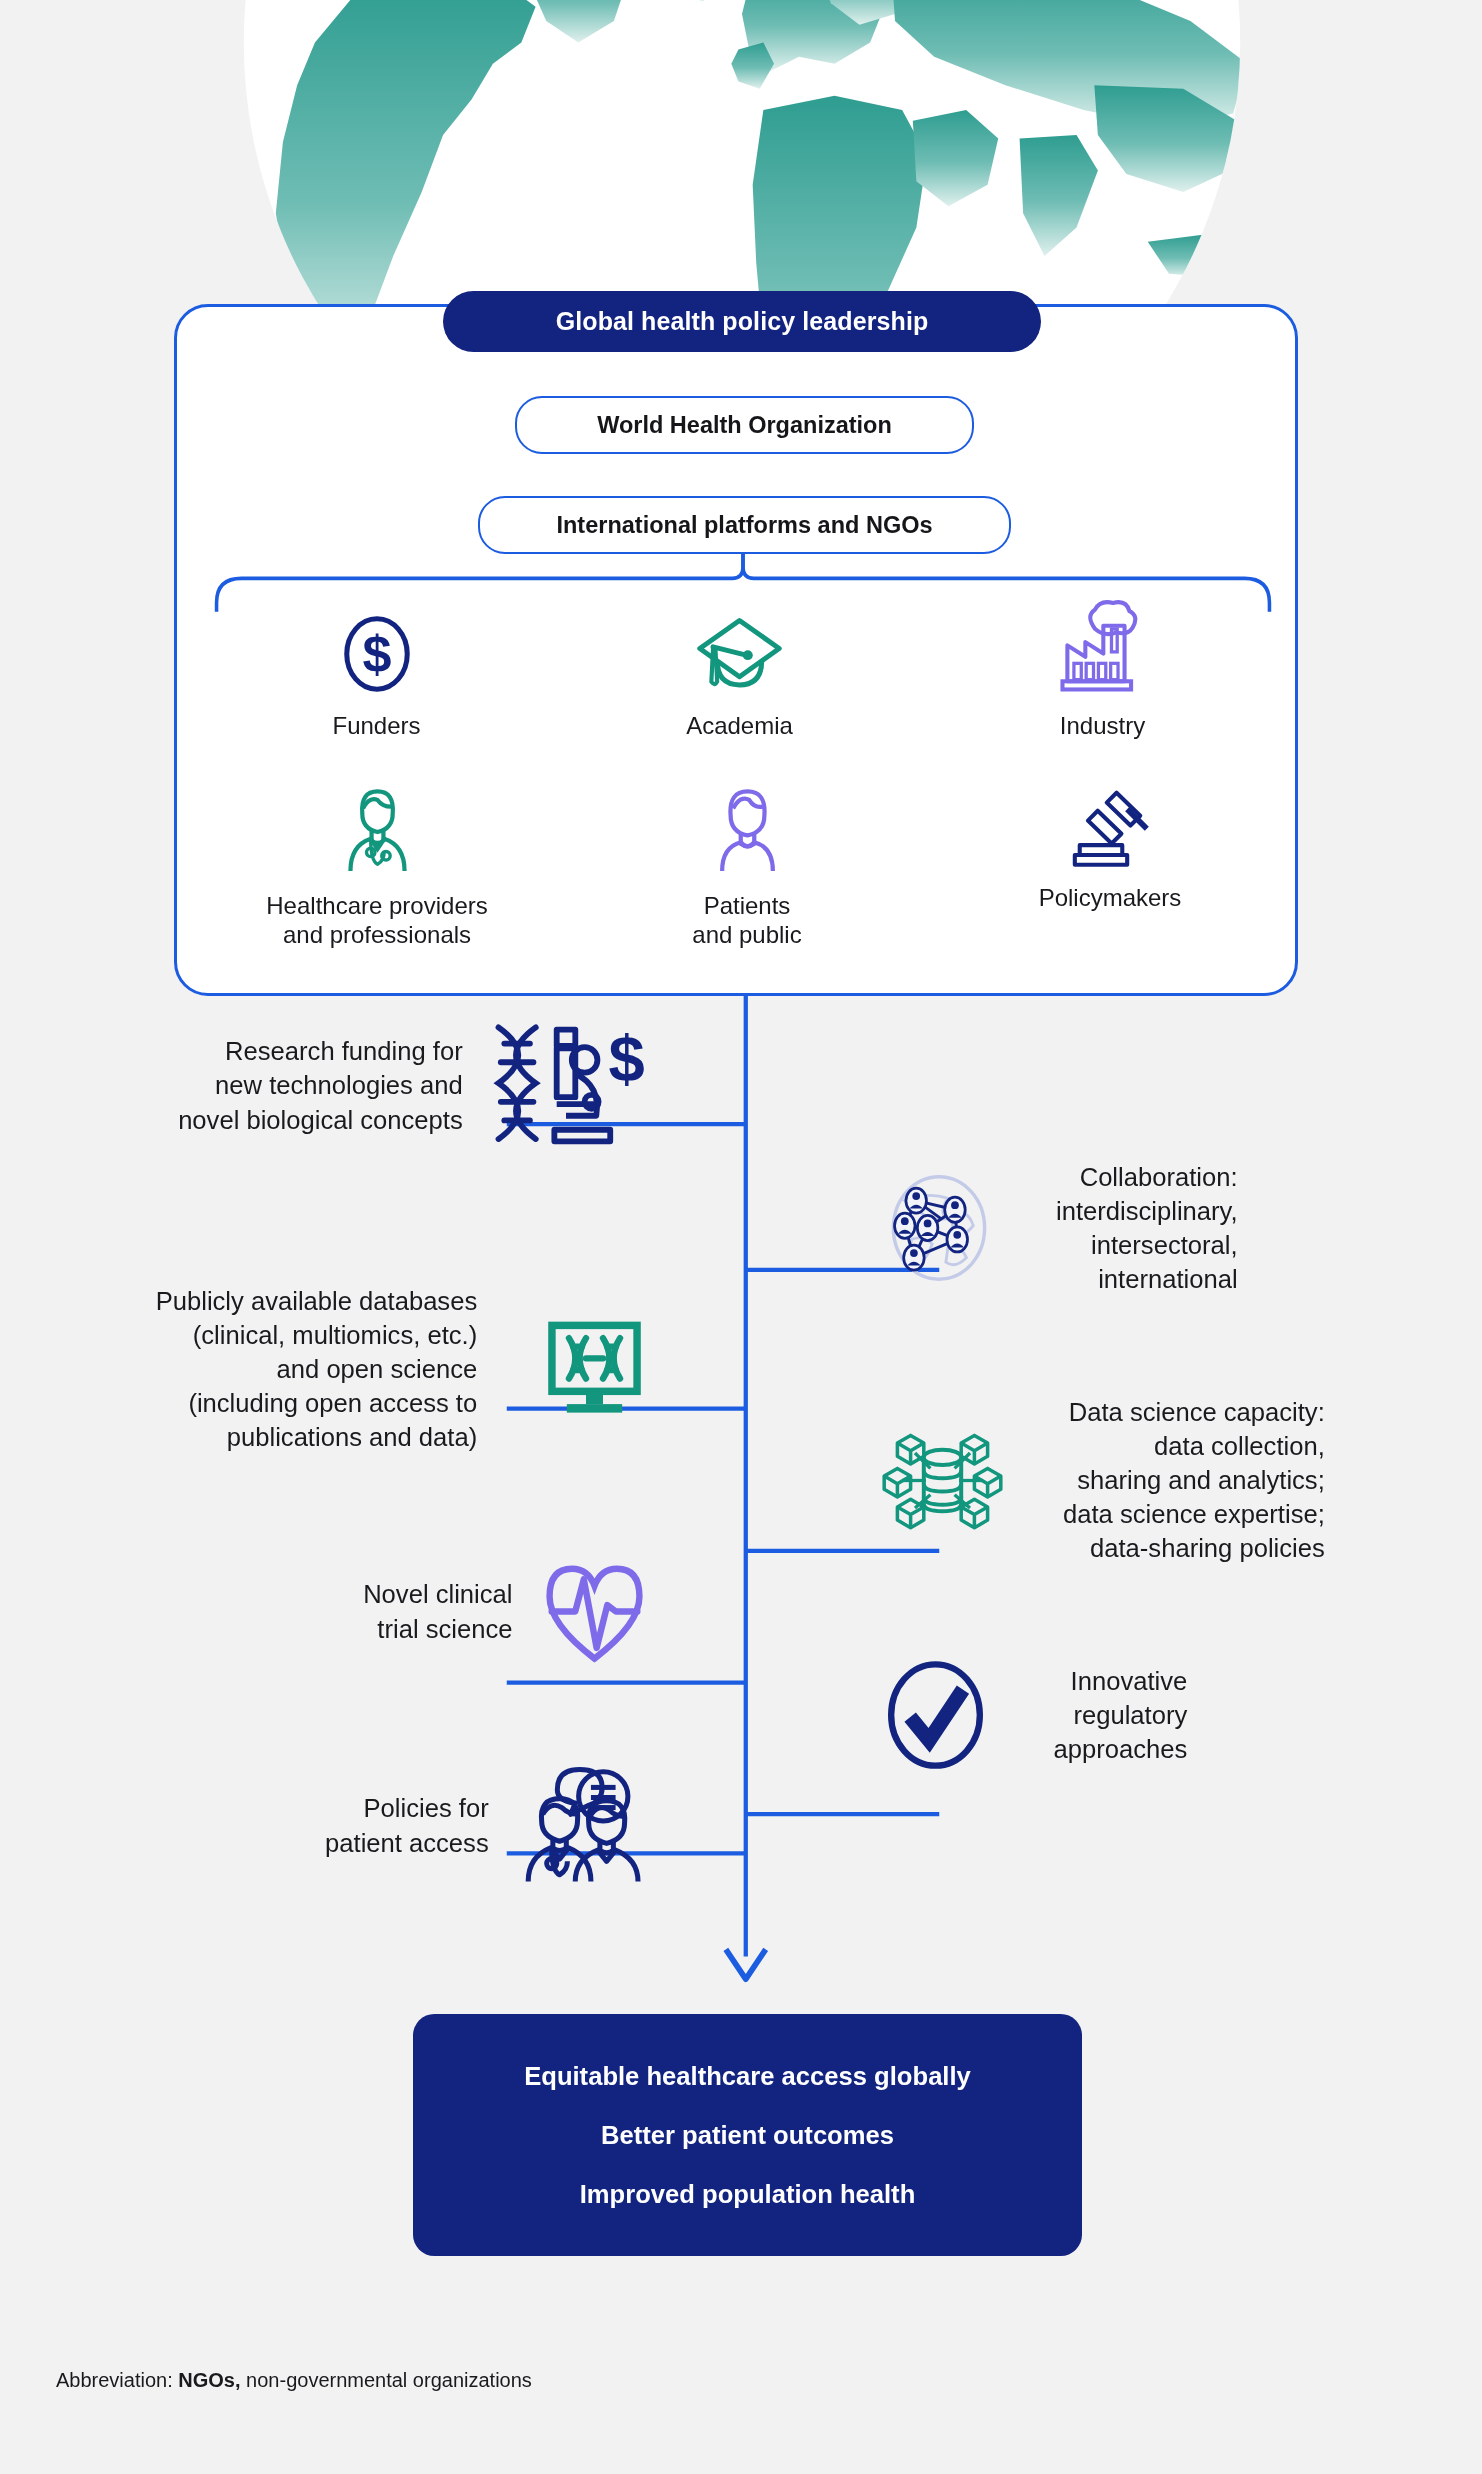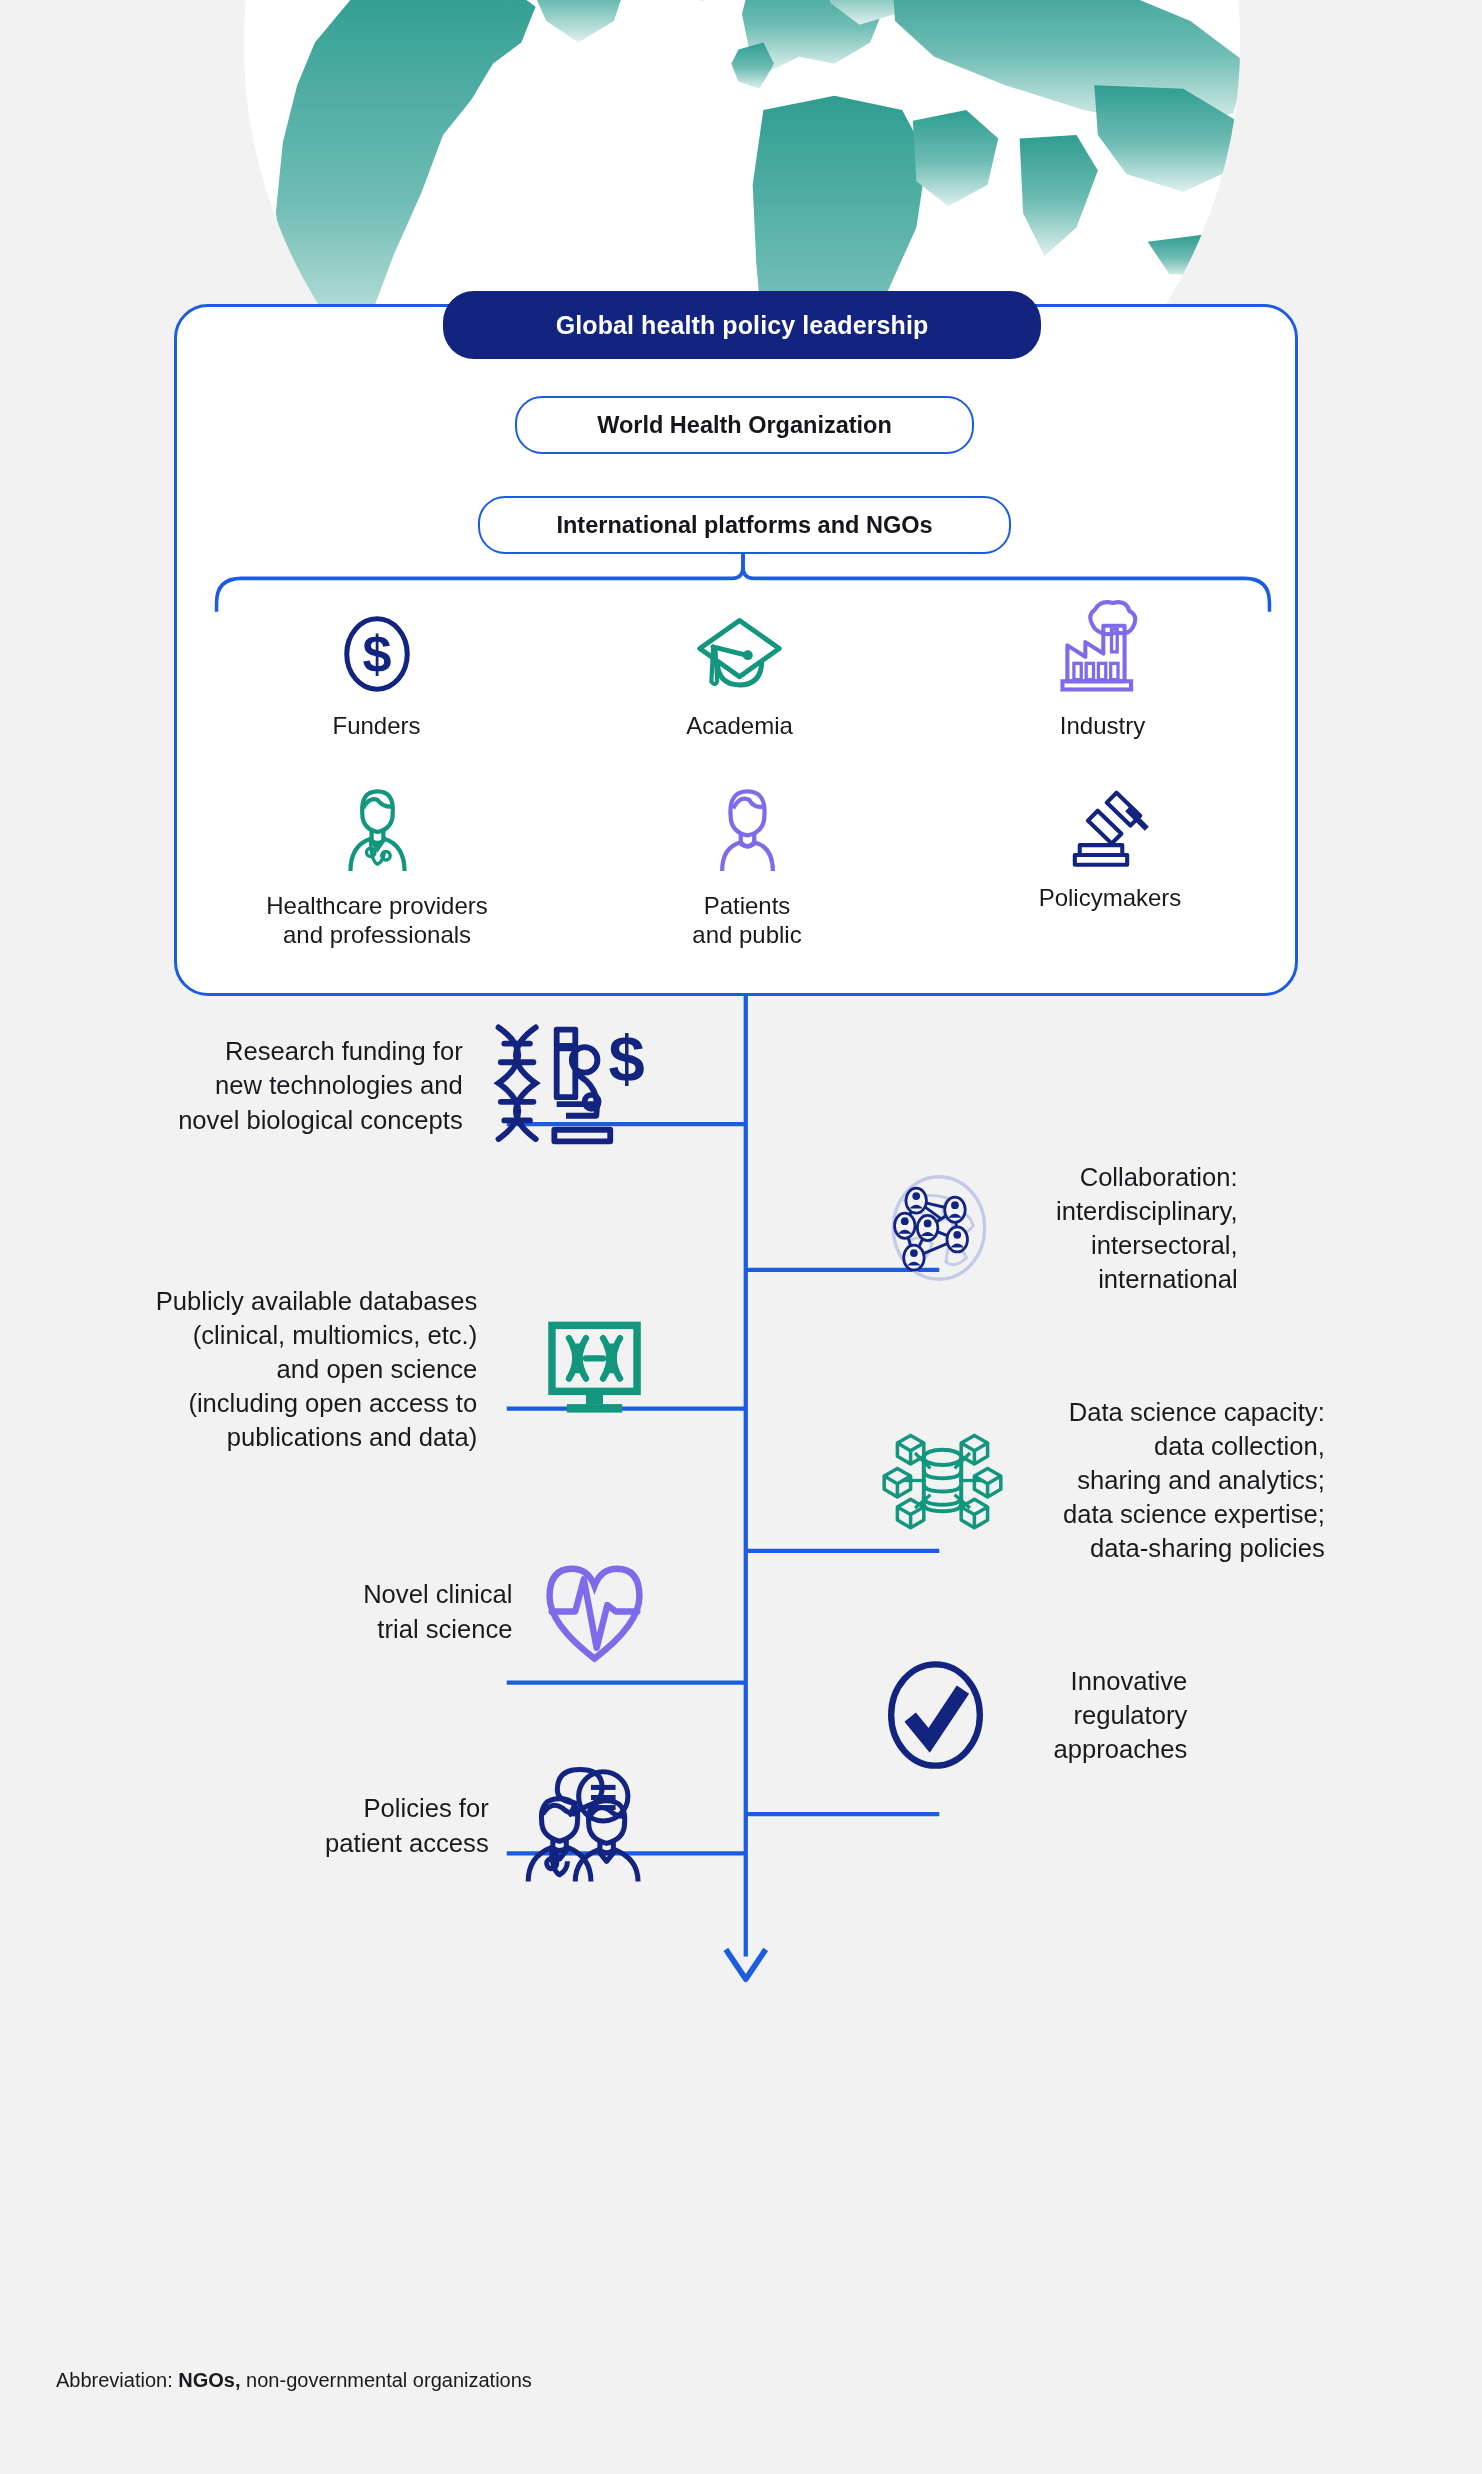--- a/index.html
+++ b/index.html
@@ -16,21 +16,21 @@
 
   
   .card{
     position:absolute;left:174px;top:304px;width:1124px;height:692px;
     background:#ffffff;border:3.6px solid #1b5ce0;border-radius:34px;box-sizing:border-box;
     z-index:3;
   }
 
   
   .hdr-pill{
-    position:absolute;left:443px;top:291px;width:598px;height:68px;
+    position:absolute;left:443px;top:291px;width:598px;height:61px;
     background:#122480;border-radius:31px;
     display:flex;align-items:center;justify-content:center;
     z-index:6;
   }
   .hdr-pill span{
     color:#ffffff;font-size:25px;font-weight:bold;letter-spacing:0.1px;white-space:nowrap;
   }
 
   
   .pill{
@@ -448,19 +448,24 @@
       <svg width="107" height="114" viewBox="0 0 100 108">
         <ellipse cx="50" cy="54" rx="42" ry="48" fill="none" stroke="#122480" stroke-width="6"></ellipse>
         <path d="M26 56 L44 78 L76 30" fill="none" stroke="#122480" stroke-width="14" stroke-linejoin="miter"></path>
       </svg>
     </div>
     <div class="txt">Innovative
 regulatory
 approaches</div>
   </div>
 
+  <div class="outcome">
+    <div>Equitable healthcare access globally</div>
+    <div>Better patient outcomes</div>
+    <div>Improved population health</div>
+  </div>
 
   <div class="footer">
     <span>Abbreviation: </span><b>NGOs,</b><span> non-governmental organizations</span>
   </div>
 
 </div>
 
 
 </body></html>

